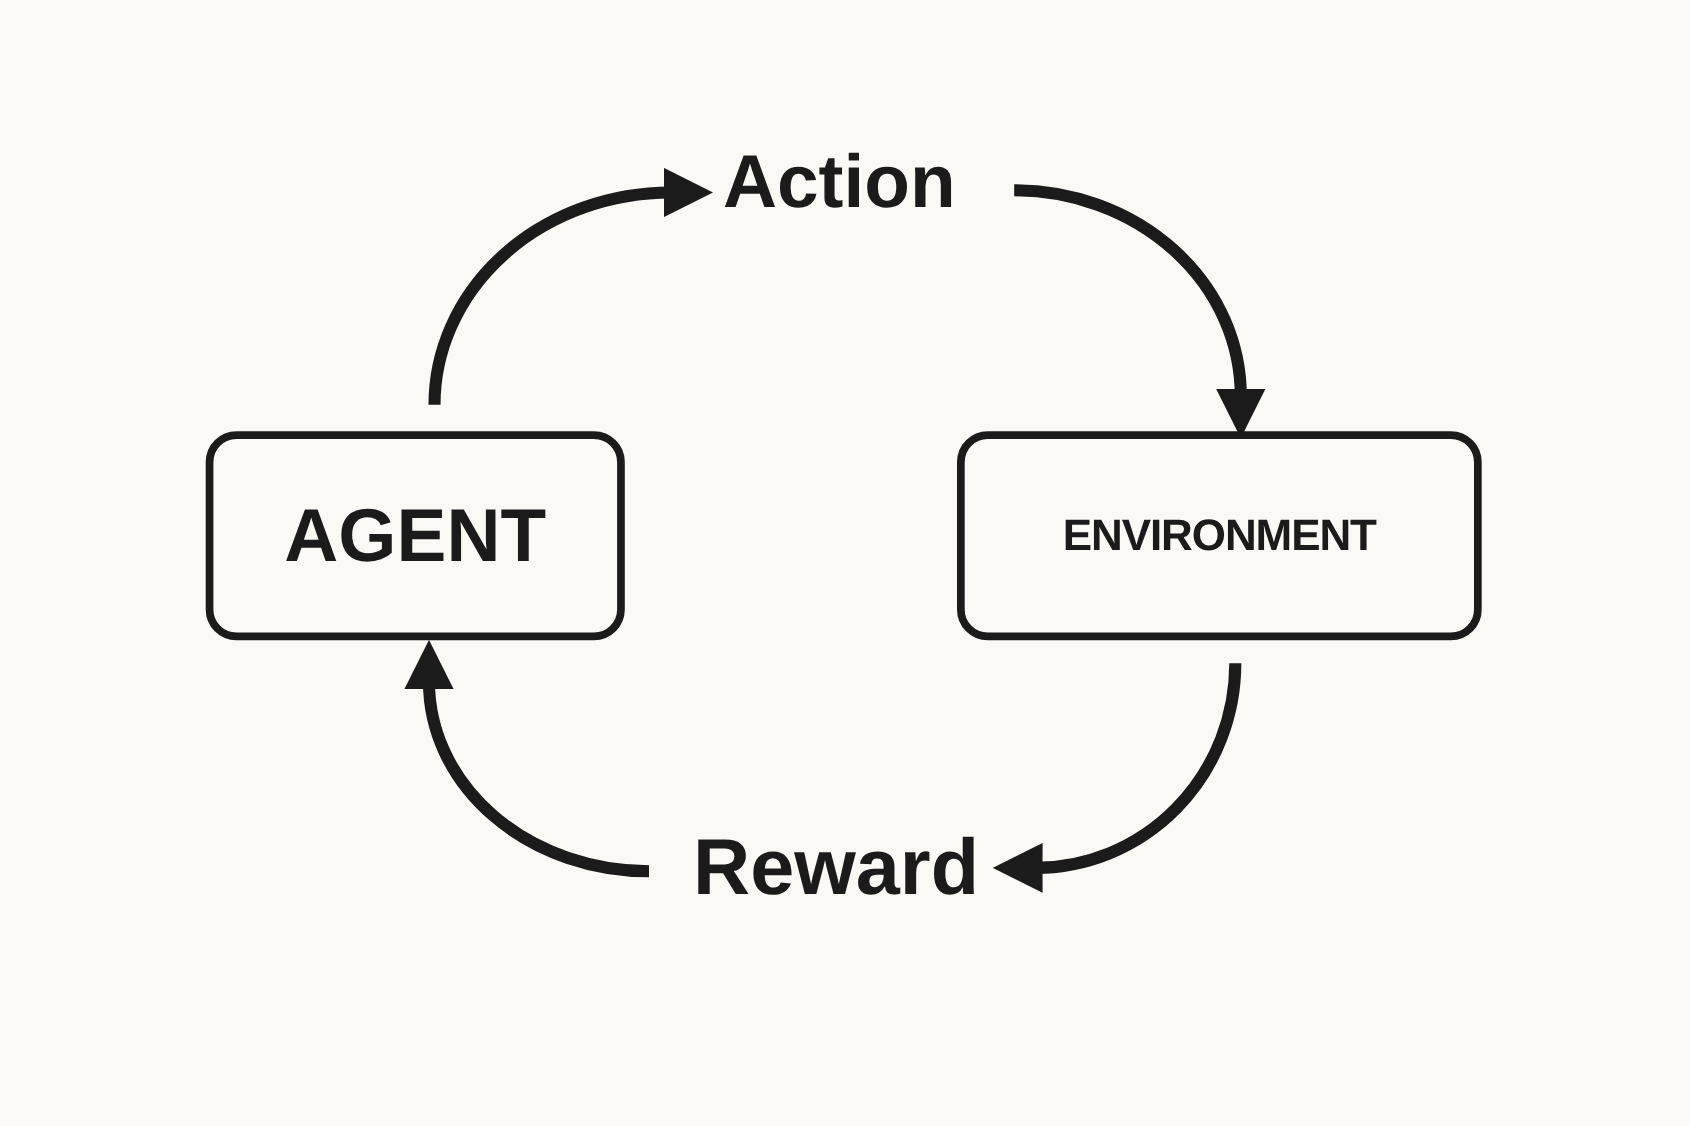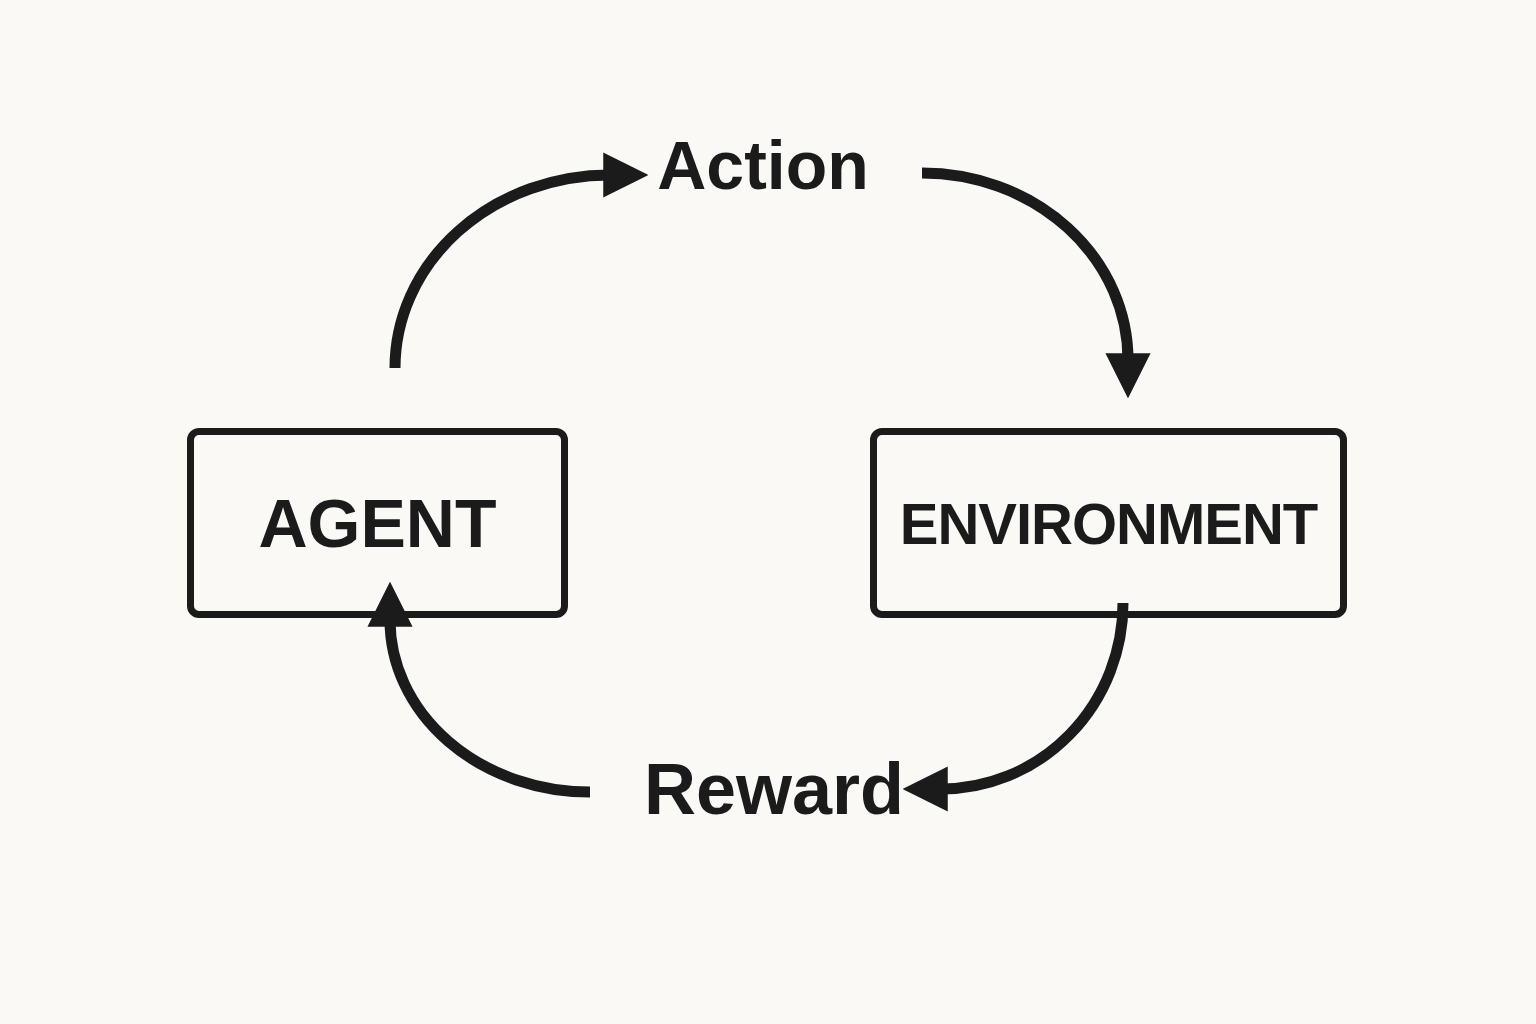--- a/index.html
+++ b/index.html
@@ -14,45 +14,44 @@
     overflow: hidden;
   }
   .stage {
     position: relative;
     width: 1536px; height: 1024px;
     background: var(--bg);
   }
   .node-box {
     position: absolute;
     border: 7px solid var(--ink);
-    border-radius: 12px;
+    border-radius: 28px;
     display: flex;
     align-items: center;
     justify-content: center;
     background: transparent;
-    margin-top: 36px;
   }
   .node-box.agent   { left: 187px; top: 392px; width: 381px; height: 190px; }
   .node-box.environment { left: 870px; top: 392px; width: 477px; height: 190px; }
   .node-label {
     color: var(--ink);
     font-weight: 700;
     letter-spacing: 0px;
   }
   .node-box.agent .node-label { font-size: 68px; }
-  .node-box.environment .node-label { font-size: 58px; letter-spacing: -1px; }
+  .node-box.environment .node-label { font-size: 40px; letter-spacing: -1px; }
   .edge-label {
     position: absolute;
     transform: translate(-50%, -50%);
     color: var(--ink);
     font-weight: 700;
     white-space: nowrap;
   }
   .edge-label.action { left: 763px; top: 165px; font-size: 68px; }
-  .edge-label.reward { left: 760px; top: 789px; font-size: 72px; margin-left: 14px; }
+  .edge-label.reward { left: 760px; top: 789px; font-size: 72px; }
   svg.arrow-layer {
     position: absolute;
     left: 0; top: 0;
     width: 1536px; height: 1024px;
     pointer-events: none;
   }
   svg.arrow-layer path.edge {
     fill: none;
     stroke: var(--ink);
     stroke-width: 11px;

